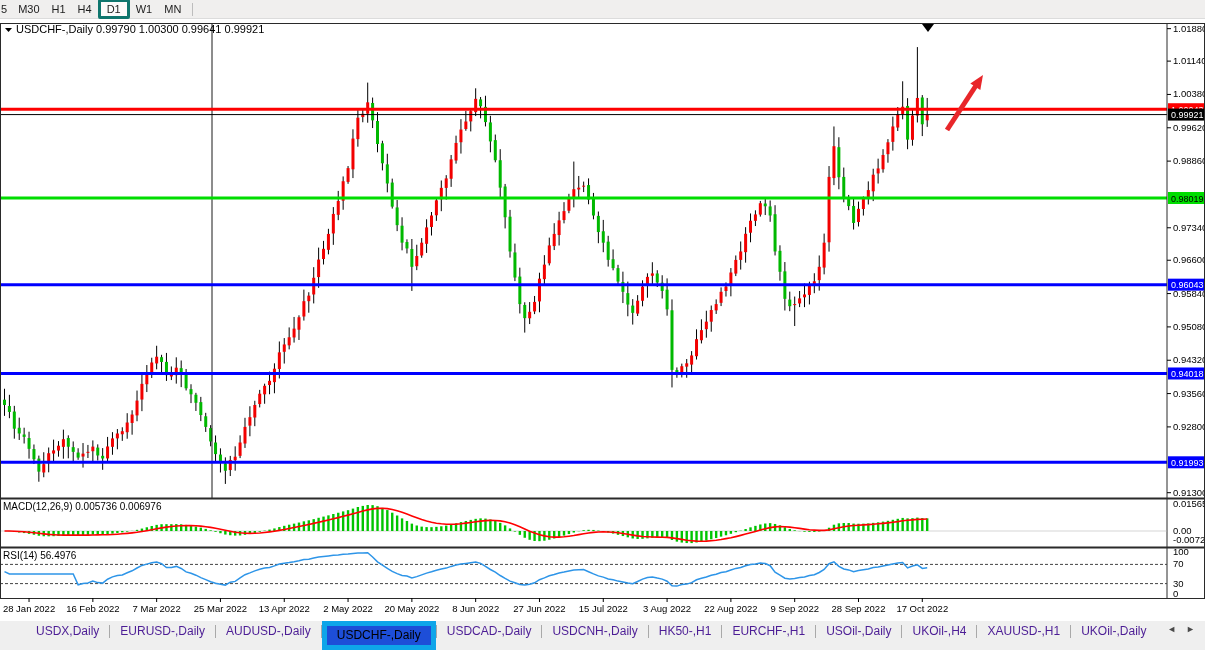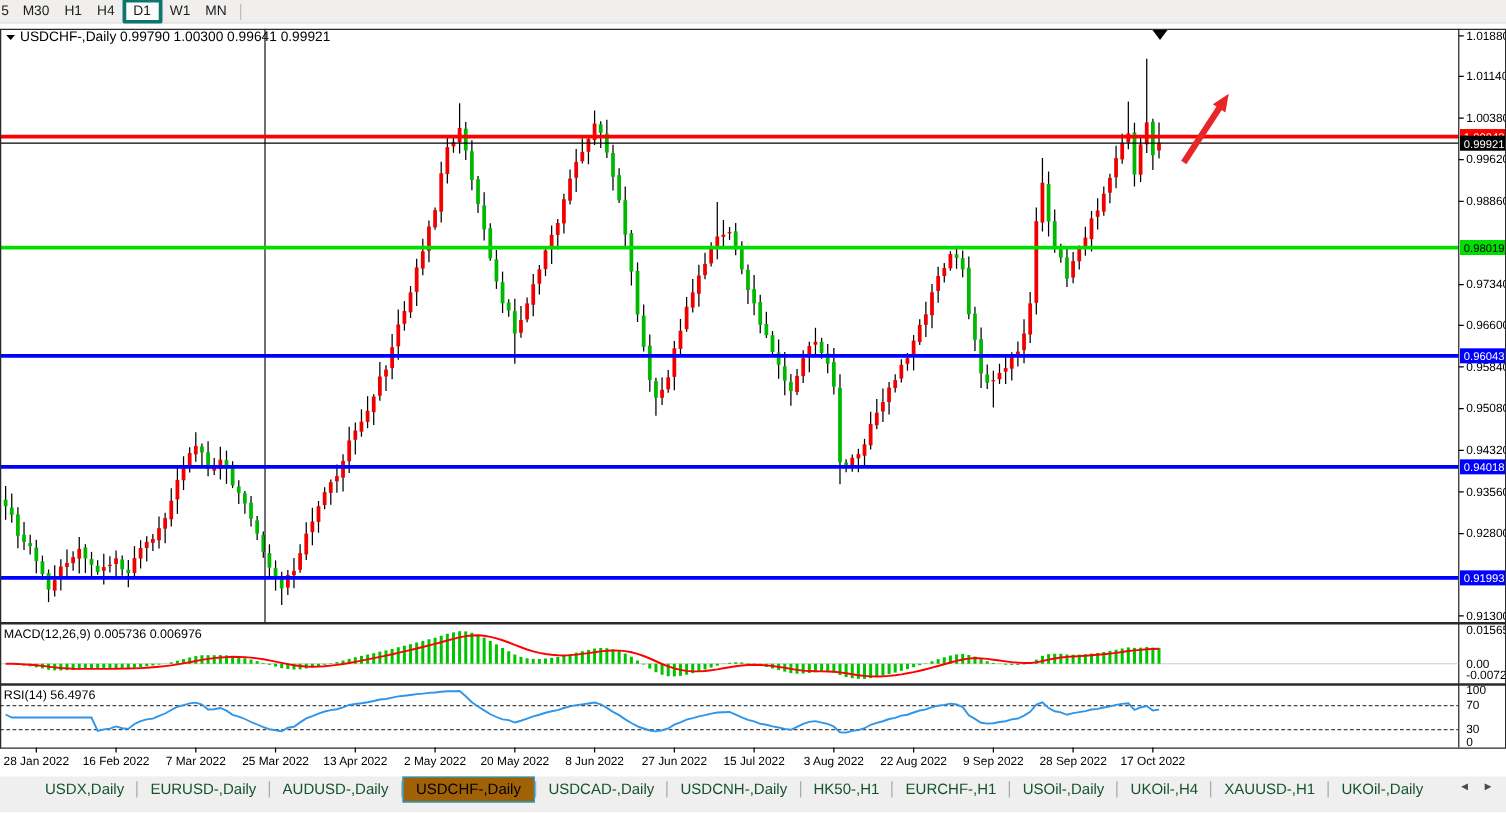--- a/index.html
+++ b/index.html
@@ -10,22 +10,22 @@
     border-bottom:1px solid #dcdcdc;}
   .tf-btn{font-size:11px;color:#1c1c1c;padding:0 6px;height:15px;line-height:15px;cursor:default;}
   .tf-btn.cut{padding:0 5px 0 1px;}
   .tf-btn.active{border:3px solid #0f766e;background:#fbfbfb;border-radius:2px;height:14px;line-height:14px;}
   .tb-sep{width:1px;height:13px;background:#bdbdbd;margin:0 5px;}
   
   .chart-wrap{position:relative;height:602px;background:#fff;}
   svg{display:block;}
   
   .tabs{height:30px;background:#efefef;display:flex;align-items:flex-start;padding-left:26px;box-sizing:border-box;}
-  .tab{font-size:12px;color:#14532d;padding:3px 10px 3px;white-space:nowrap;cursor:default;}
-  .tab.active{background:#a16207;border:1px solid #0ea5e9;color:#000;padding:2px 10px 3px;}
+  .tab{font-size:12px;color:#4c1d95;padding:3px 10px 3px;white-space:nowrap;cursor:default;}
+  .tab.active{background:#1d4ed8;border:5px solid #0ea5e9;color:#000;padding:2px 10px 3px;}
   .tab-sep{width:1px;height:13px;background:#a9a9a9;margin-top:4px;}
   .tab-arrows{margin-left:auto;display:flex;align-items:center;gap:10px;padding:3px 10px 0 8px;}
   .tab-arrow{font-size:9px;color:#4a4a4a;cursor:default;}
 </style>
 </head>
 <body>
 
 <div class="app">
   <div class="toolbar">
       <div class="tf-btn cut">5</div>

